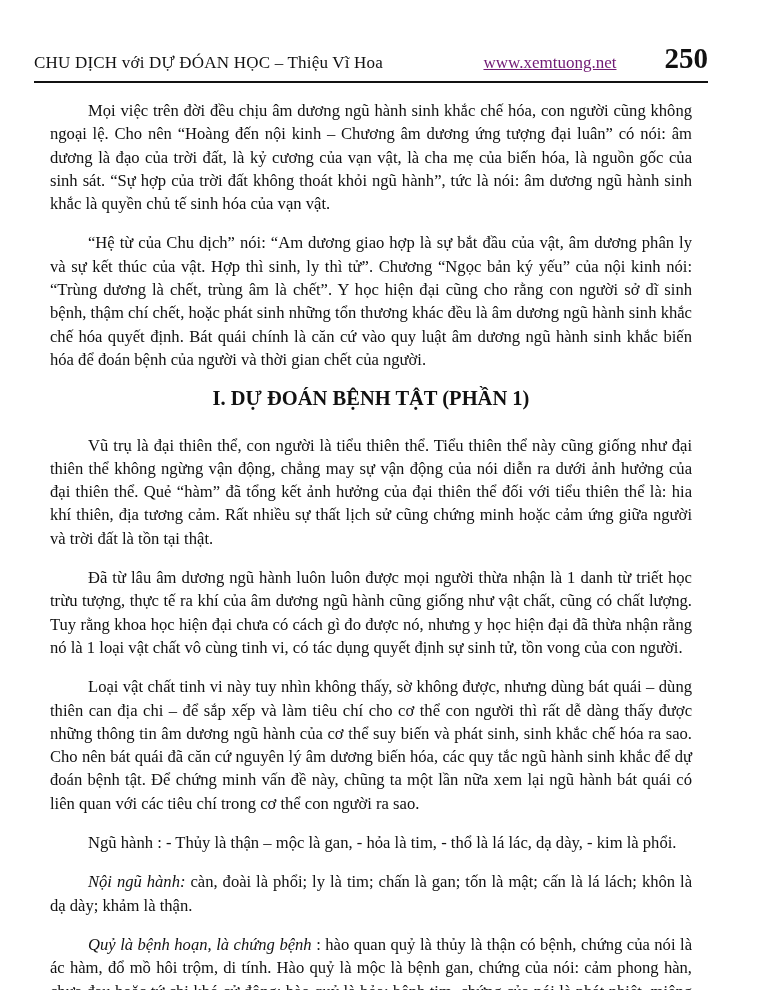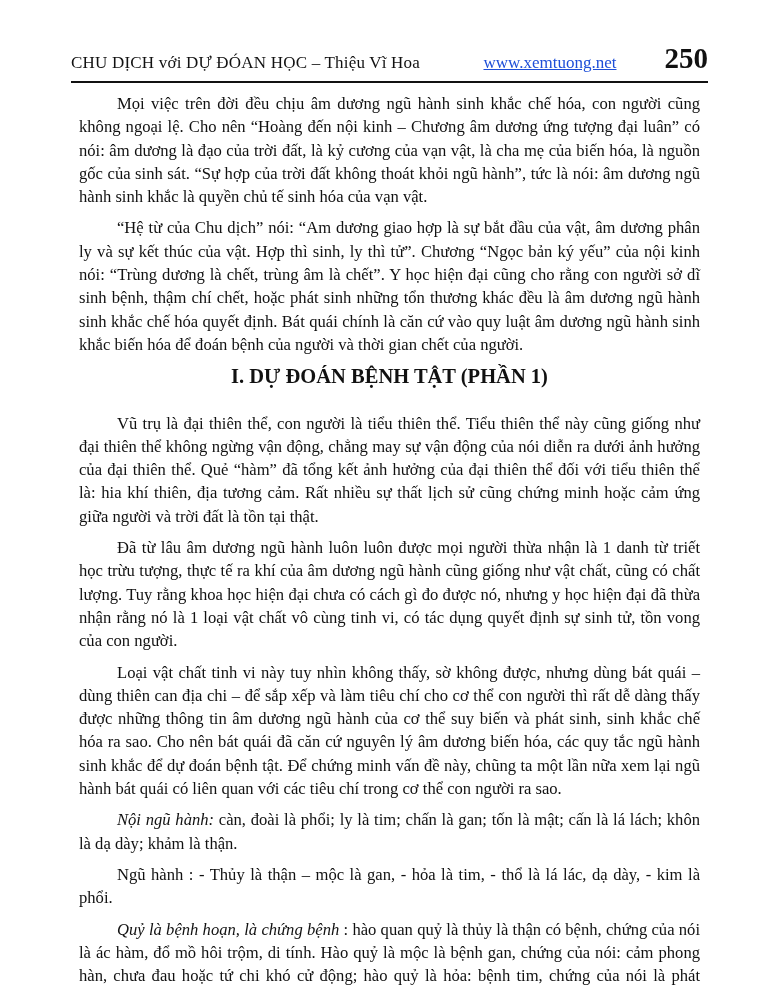--- a/index.html
+++ b/index.html
@@ -7,60 +7,60 @@
     padding: 0;
     background: #e8e8e8;
   }
   .page {
     position: relative;
     width: 765px;
     height: 990px;
     margin: 0 auto;
     background: #ffffff;
     box-sizing: border-box;
-    padding: 44px 57px 20px 71px;
+    padding: 44px 57px 20px 34px;
     font-family: "Liberation Serif", "DejaVu Serif", serif;
     color: #111111;
     overflow: hidden;
   }
   .page-header {
     display: flex;
     align-items: baseline;
     justify-content: space-between;
     border-bottom: 2px solid #111111;
     padding-bottom: 8px;
   }
   .header-title {
     font-size: 17px;
     letter-spacing: 0.2px;
     white-space: nowrap;
   }
   .header-url {
     font-size: 17px;
     text-decoration: underline;
-    color: #1d4ed8;
+    color: #701a75;
     margin-left: auto;
     margin-right: 48px;
     white-space: nowrap;
   }
   .page-number {
     font-size: 29px;
     font-weight: bold;
     line-height: 1;
     white-space: nowrap;
     text-align: right;
   }
   .body-text {
     margin-top: 9px;
     font-size: 16.6px;
     line-height: 23.3px;
     text-align: justify;
   }
   .body-text p {
-    margin: 8px;
+    margin: 16px;
     text-indent: 38px;
   }
   .section-heading {
     text-align: center;
     font-weight: bold;
     font-size: 20.5px;
     margin: 9px 0 23px 0;
     text-indent: 0;
   }
   .lead-italic {
@@ -78,17 +78,17 @@
   </div>
 
   <div class="body-text">
 
   <p>Mọi việc trên đời đều chịu âm dương ngũ hành sinh khắc chế hóa, con người cũng không ngoại lệ. Cho nên “Hoàng đến nội kinh – Chương âm dương ứng tượng đại luân” có nói: âm dương là đạo của trời đất, là kỷ cương của vạn vật, là cha mẹ của biến hóa, là nguồn gốc của sinh sát. “Sự hợp của trời đất không thoát khỏi ngũ hành”, tức là nói: âm dương ngũ hành sinh khắc là quyền chủ tế sinh hóa của vạn vật.</p>
       <p>“Hệ từ của Chu dịch” nói: “Am dương giao hợp là sự bắt đầu của vật, âm dương phân ly và sự kết thúc của vật. Hợp thì sinh, ly thì tử”. Chương “Ngọc bản ký yếu” của nội kinh nói: “Trùng dương là chết, trùng âm là chết”. Y học hiện đại cũng cho rằng con người sở dĩ sinh bệnh, thậm chí chết, hoặc phát sinh những tổn thương khác đều là âm dương ngũ hành sinh khắc chế hóa quyết định. Bát quái chính là căn cứ vào quy luật âm dương ngũ hành  sinh khắc biến hóa để đoán bệnh của người và thời gian chết của người.</p>
       <h2 class="section-heading">I. DỰ ĐOÁN BỆNH TẬT (PHẦN 1)</h2>
       <p>Vũ trụ là đại thiên thể, con người là tiểu thiên thể. Tiểu thiên thể này cũng giống như đại thiên thể không ngừng vận động, chẳng may sự vận động của nói diễn ra dưới ảnh hưởng của đại thiên thể. Quẻ “hàm” đã tổng kết ảnh hưởng của đại thiên thể đối với tiểu thiên thể là: hia khí thiên, địa tương cảm. Rất nhiều sự thất lịch sử cũng chứng minh hoặc cảm ứng giữa người và trời đất là tồn tại thật.</p>
       <p>Đã từ lâu âm dương ngũ hành luôn luôn được mọi người thừa nhận là 1 danh từ triết học trừu tượng, thực tế ra khí của âm dương ngũ hành cũng giống như vật chất, cũng có chất lượng. Tuy rằng khoa học hiện đại chưa có cách gì đo được nó, nhưng y học hiện đại đã thừa nhận rằng nó là 1 loại vật chất vô cùng tinh vi, có tác dụng quyết định sự sinh tử, tồn vong của con người.</p>
       <p>Loại vật chất tinh vi này tuy nhìn không thấy, sờ không được, nhưng dùng bát quái – dùng thiên can địa chi – để sắp xếp và làm tiêu chí cho cơ thể con người thì rất dễ dàng thấy được những thông tin âm dương ngũ hành của cơ thể suy biến và phát sinh, sinh khắc chế hóa ra sao. Cho nên bát quái đã căn cứ nguyên lý âm dương biến hóa, các quy tắc ngũ hành sinh khắc để dự đoán bệnh tật. Để chứng minh vấn đề này, chũng ta một lần nữa xem lại ngũ hành bát quái có liên quan với các tiêu chí trong cơ thể con người ra sao.</p>
+      <p>Ngũ hành : - Thủy là thận – mộc là gan, - hỏa là tim, - thổ là lá lác, dạ dày, - kim là phổi.</p>
       <p><span class="lead-italic">Nội ngũ hành:</span> càn, đoài là phổi; ly là tim; chấn là gan; tốn là mật; cấn là lá lách; khôn là dạ dày; khảm là thận.</p>
-      <p>Ngũ hành : - Thủy là thận – mộc là gan, - hỏa là tim, - thổ là lá lác, dạ dày, - kim là phổi.</p>
       <p><span class="lead-italic">Quỷ là bệnh hoạn, là chứng bệnh</span> : hào quan quỷ là thủy là thận có bệnh, chứng của nói là ác hàm, đổ mồ hôi trộm, di tính. Hào quỷ là mộc là bệnh gan, chứng của nói: cảm phong hàn, chưa đau hoặc tứ chi khó cử động; hào quỷ là hỏa: bệnh tim, chứng của nói là phát nhiệt, miệng khô tưa lưỡi, hoặc phát nhọt độc. Hào quan quỷ là thổ: là bệnh thần kinh, chứng của nói là vàng da và phù thũng, là cái độc của ôn dịch. Hào quan quỷ là kim: là kim tỳ có bệnh, chứng của nói là ho, run lạnh hoặc thở suyễn đờm nhiều, hoặc bệnh về răng.</p>
     </div>
 </div>
 
 </body></html>

